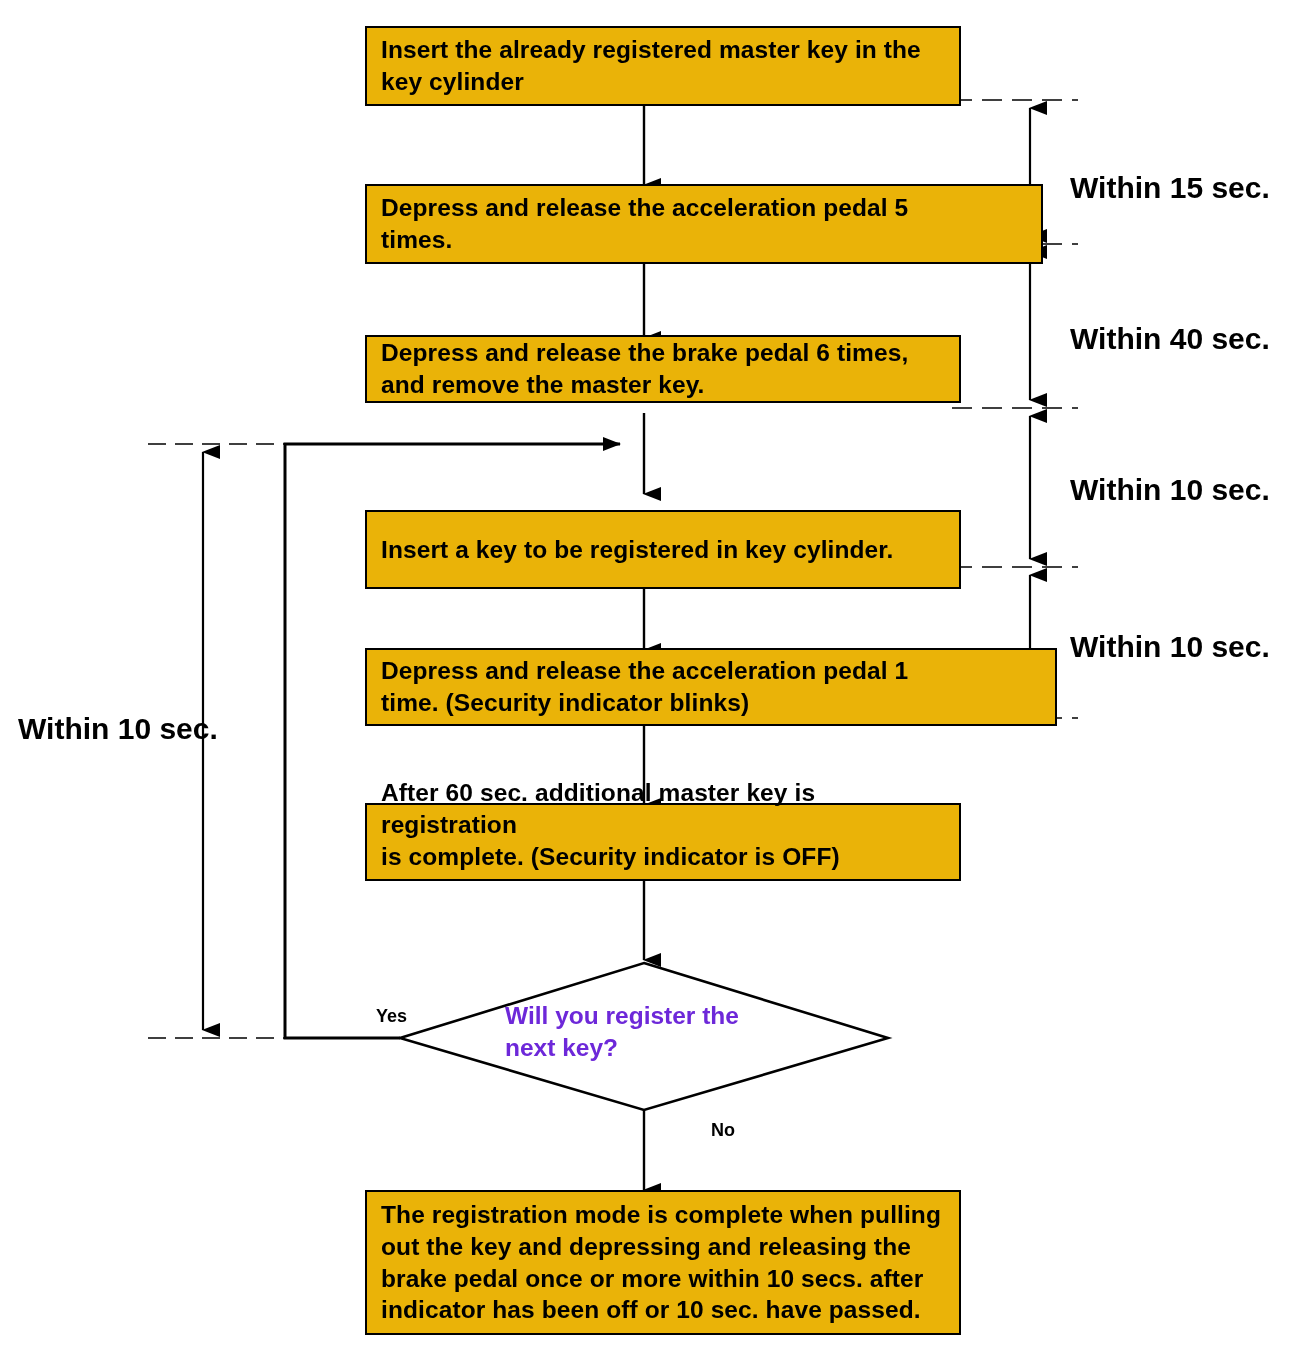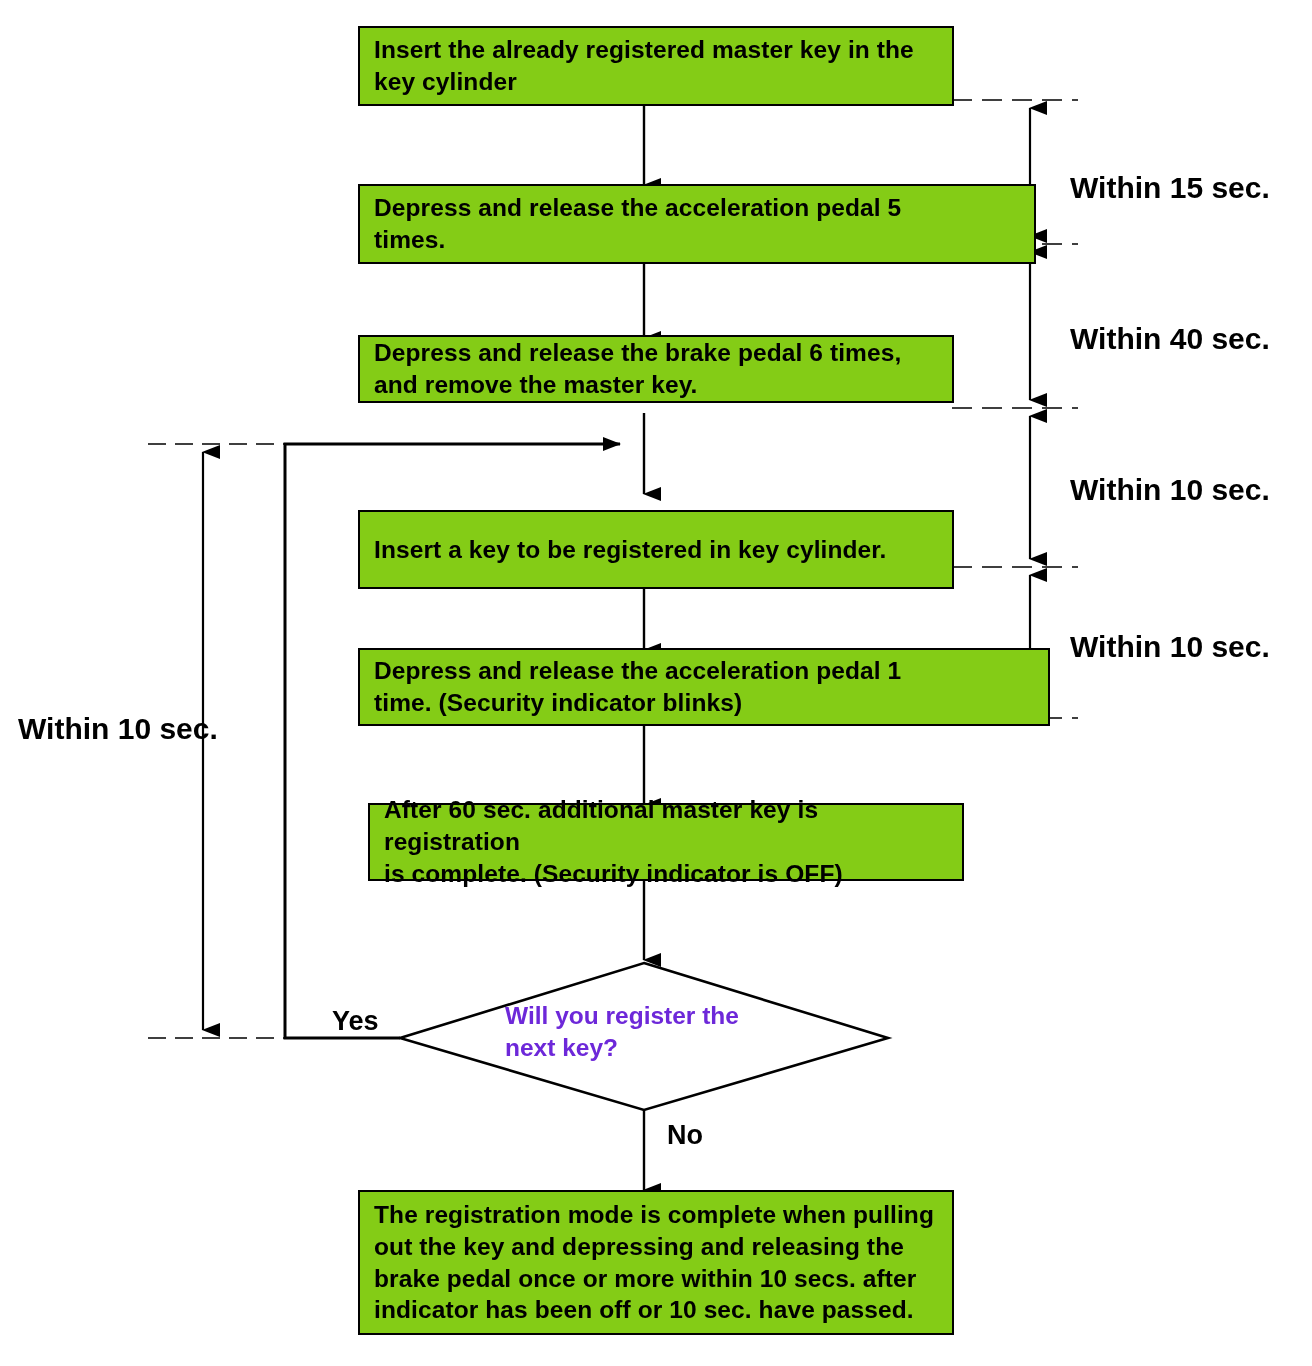--- a/index.html
+++ b/index.html
@@ -19,24 +19,25 @@
     position: absolute;
     left: 0;
     top: 0;
     width: 1312px;
     height: 1366px;
   }
   .node-box {
     position: absolute;
     box-sizing: border-box;
     border: 2.5px solid #000000;
-    background: #84cc16;
+    background: #eab308;
     display: flex;
     align-items: center;
     padding: 6px 18px 6px 14px;
+    margin-left: 7px;
   }
   .node-text {
     font-size: 24.5px;
     font-weight: bold;
     line-height: 1.30;
     color: #000000;
     letter-spacing: 0.1px;
     white-space: pre-line;
   }
   .node-text.justified {
@@ -47,24 +48,25 @@
     position: absolute;
     font-size: 24.5px;
     font-weight: bold;
     line-height: 1.32;
     color: #6d28d9;
     white-space: pre-line;
     text-align: left;
   }
   .edge-label {
     position: absolute;
-    font-size: 27px;
+    font-size: 18px;
     font-weight: bold;
     color: #000000;
     white-space: nowrap;
+    margin-left: 44px;
   }
   .timing-label {
     position: absolute;
     font-size: 30px;
     font-weight: bold;
     color: #000000;
     white-space: nowrap;
   }
 </style>
 </head>
@@ -147,21 +149,21 @@
 
   <div class="node-box" style="left:358px; top:510px; width:596px; height:79px;">
     <div class="node-text">Insert a key to be registered in key cylinder.</div>
   </div>
 
   <div class="node-box" style="left:358px; top:648px; width:692px; height:78px;">
     <div class="node-text justified">Depress  and  release  the  acceleration  pedal  1
 time. (Security indicator blinks)</div>
   </div>
 
-  <div class="node-box" style="left:368px; top:803px; width:596px; height:78px;">
+  <div class="node-box" style="left:358px; top:803px; width:596px; height:78px;align-items:flex-end;">
     <div class="node-text">After 60 sec. additional master key is registration
 is complete. (Security indicator is OFF)</div>
   </div>
 
   <div class="node-box" style="left:358px; top:1190px; width:596px; height:145px;">
     <div class="node-text justified">The registration mode is complete when pulling
 out  the  key  and  depressing  and  releasing  the
 brake pedal once or more within 10 secs. after
 indicator has been off or 10 sec. have passed.</div>
   </div>

